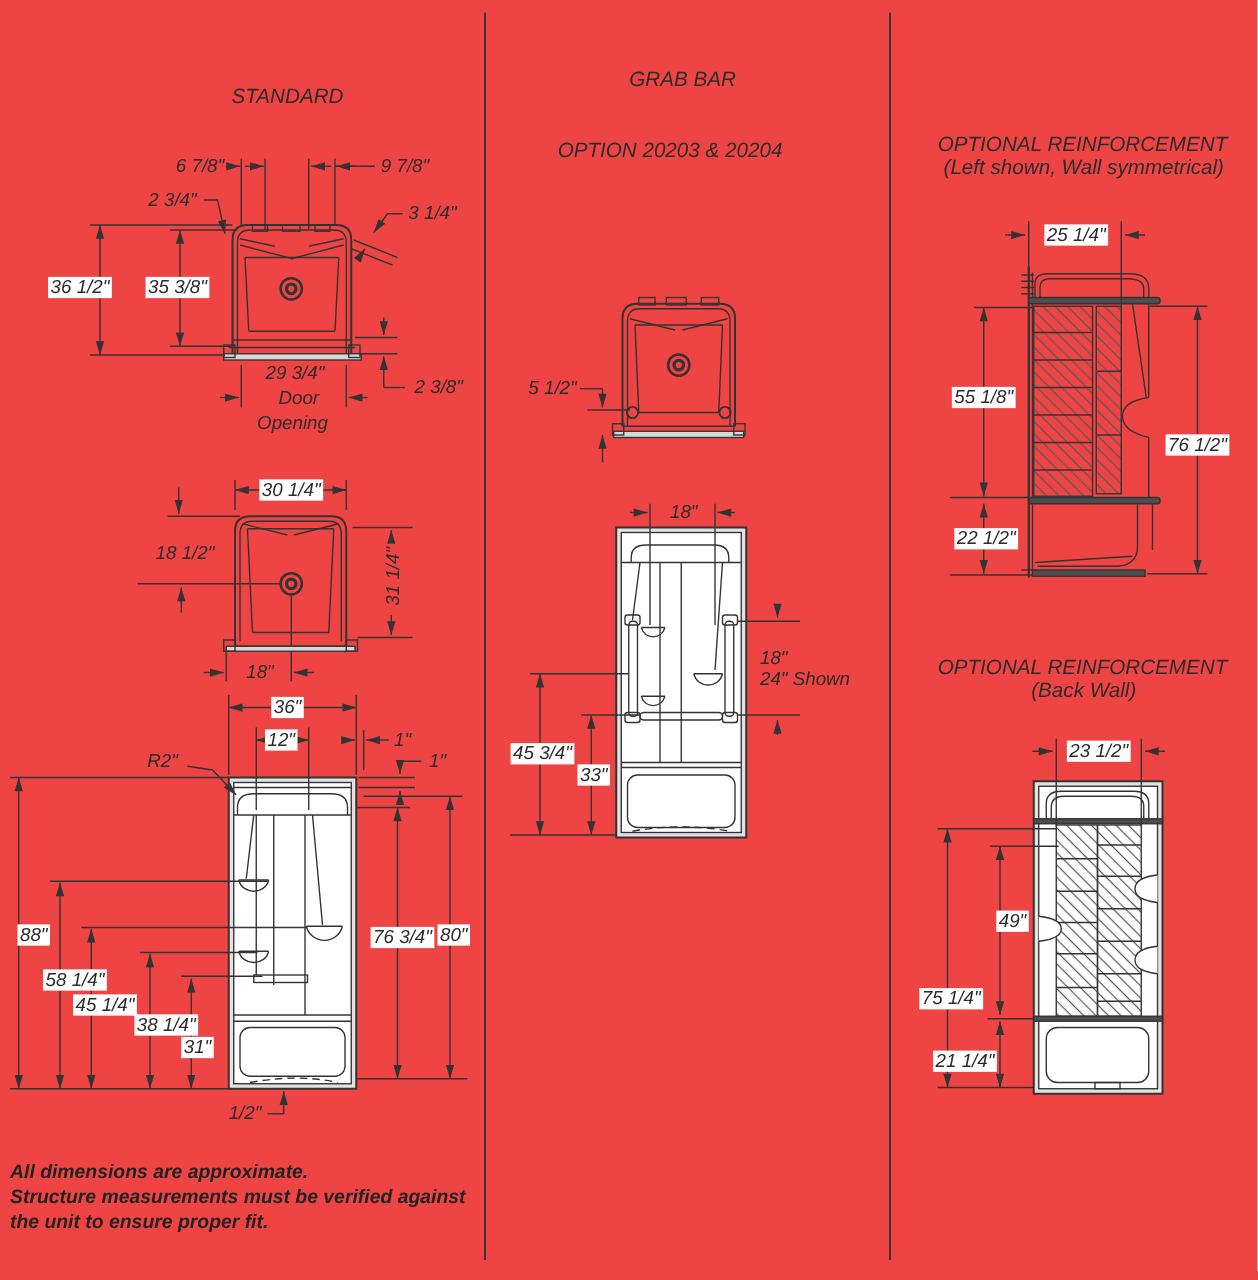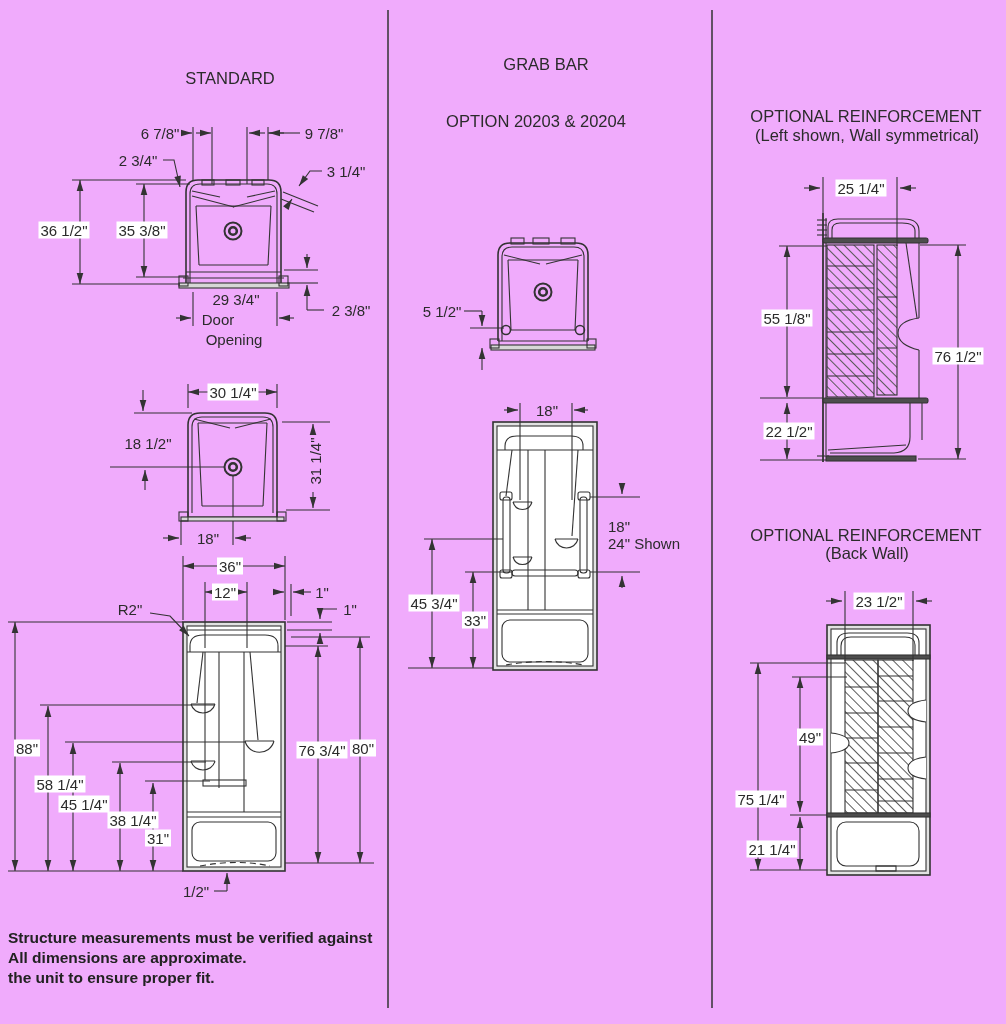--- a/index.html
+++ b/index.html
@@ -1,17 +1,17 @@
 <!DOCTYPE html>
 <html><head>
 <meta charset="utf-8">
 <style>
   html,body{margin:0;padding:0;background:#fff;}
-  .page{position:relative;width:1006px;height:1024px;background:#f0abfc;overflow:hidden;
-        font-family:"Liberation Sans",sans-serif;color:#2b2b2b;}
+  .page{position:relative;width:1006px;height:1024px;background:#ef4444;overflow:hidden;
+        font-family:"Liberation Sans",sans-serif;color:#2b2b2b;font-style:italic;}
   #art{position:absolute;left:0;top:0;}
   #art g{stroke:#333;stroke-width:1.1;fill:none;}
   .lbl{position:absolute;transform:translate(-50%,-50%);font-size:15px;line-height:17px;
        white-space:nowrap;color:#2b2b2b;}
   .bg{background:#fff;padding:0 2px;}
   .rot{transform:translate(-50%,-50%) rotate(-90deg);}
   .title{font-size:16.5px;}
   .tl{transform:none;text-align:left;}
   .footer{position:absolute;left:8px;top:928px;font-size:15.5px;font-weight:bold;
           line-height:20px;color:#222;}
@@ -318,21 +318,21 @@
   <div class="lbl title" style="left:866px;top:535px">OPTIONAL REINFORCEMENT</div>
   <div class="lbl title" style="left:867px;top:553px">(Back Wall)</div>
 
   <div class="lbl" style="left:160px;top:133px">6 7/8"</div>
   <div class="lbl" style="left:324px;top:133px">9 7/8"</div>
   <div class="lbl" style="left:138px;top:160px">2 3/4"</div>
   <div class="lbl" style="left:346px;top:171px">3 1/4"</div>
   <div class="lbl bg" style="left:64px;top:230px">36 1/2"</div>
   <div class="lbl bg" style="left:142px;top:230px">35 3/8"</div>
   <div class="lbl" style="left:236px;top:299px">29 3/4"</div>
-  <div class="lbl" style="left:218px;top:319px">Door</div>
+  <div class="lbl" style="left:239px;top:319px">Door</div>
   <div class="lbl" style="left:234px;top:339px">Opening</div>
   <div class="lbl" style="left:351px;top:310px">2 3/8"</div>
 
   <div class="lbl bg" style="left:233px;top:392px">30 1/4"</div>
   <div class="lbl" style="left:148px;top:443px">18 1/2"</div>
   <div class="lbl rot" style="left:315px;top:461px">31 1/4"</div>
   <div class="lbl" style="left:208px;top:538px">18"</div>
 
   <div class="lbl bg" style="left:230px;top:566px">36"</div>
   <div class="lbl bg" style="left:225px;top:592px">12"</div>
@@ -361,18 +361,18 @@
   <div class="lbl bg" style="left:787px;top:318px">55 1/8"</div>
   <div class="lbl bg" style="left:958px;top:356px">76 1/2"</div>
   <div class="lbl bg" style="left:789px;top:431px">22 1/2"</div>
 
   <div class="lbl bg" style="left:879px;top:601px">23 1/2"</div>
   <div class="lbl bg" style="left:761px;top:799px">75 1/4"</div>
   <div class="lbl bg" style="left:810px;top:737px">49"</div>
   <div class="lbl bg" style="left:772px;top:849px">21 1/4"</div>
 
   <div class="footer">
+    <div>All dimensions are approximate.</div>
     <div>Structure measurements must be verified against</div>
-    <div>All dimensions are approximate.</div>
     <div>the unit to ensure proper fit.</div>
   </div>
 
 </div>
 
 </body></html>

